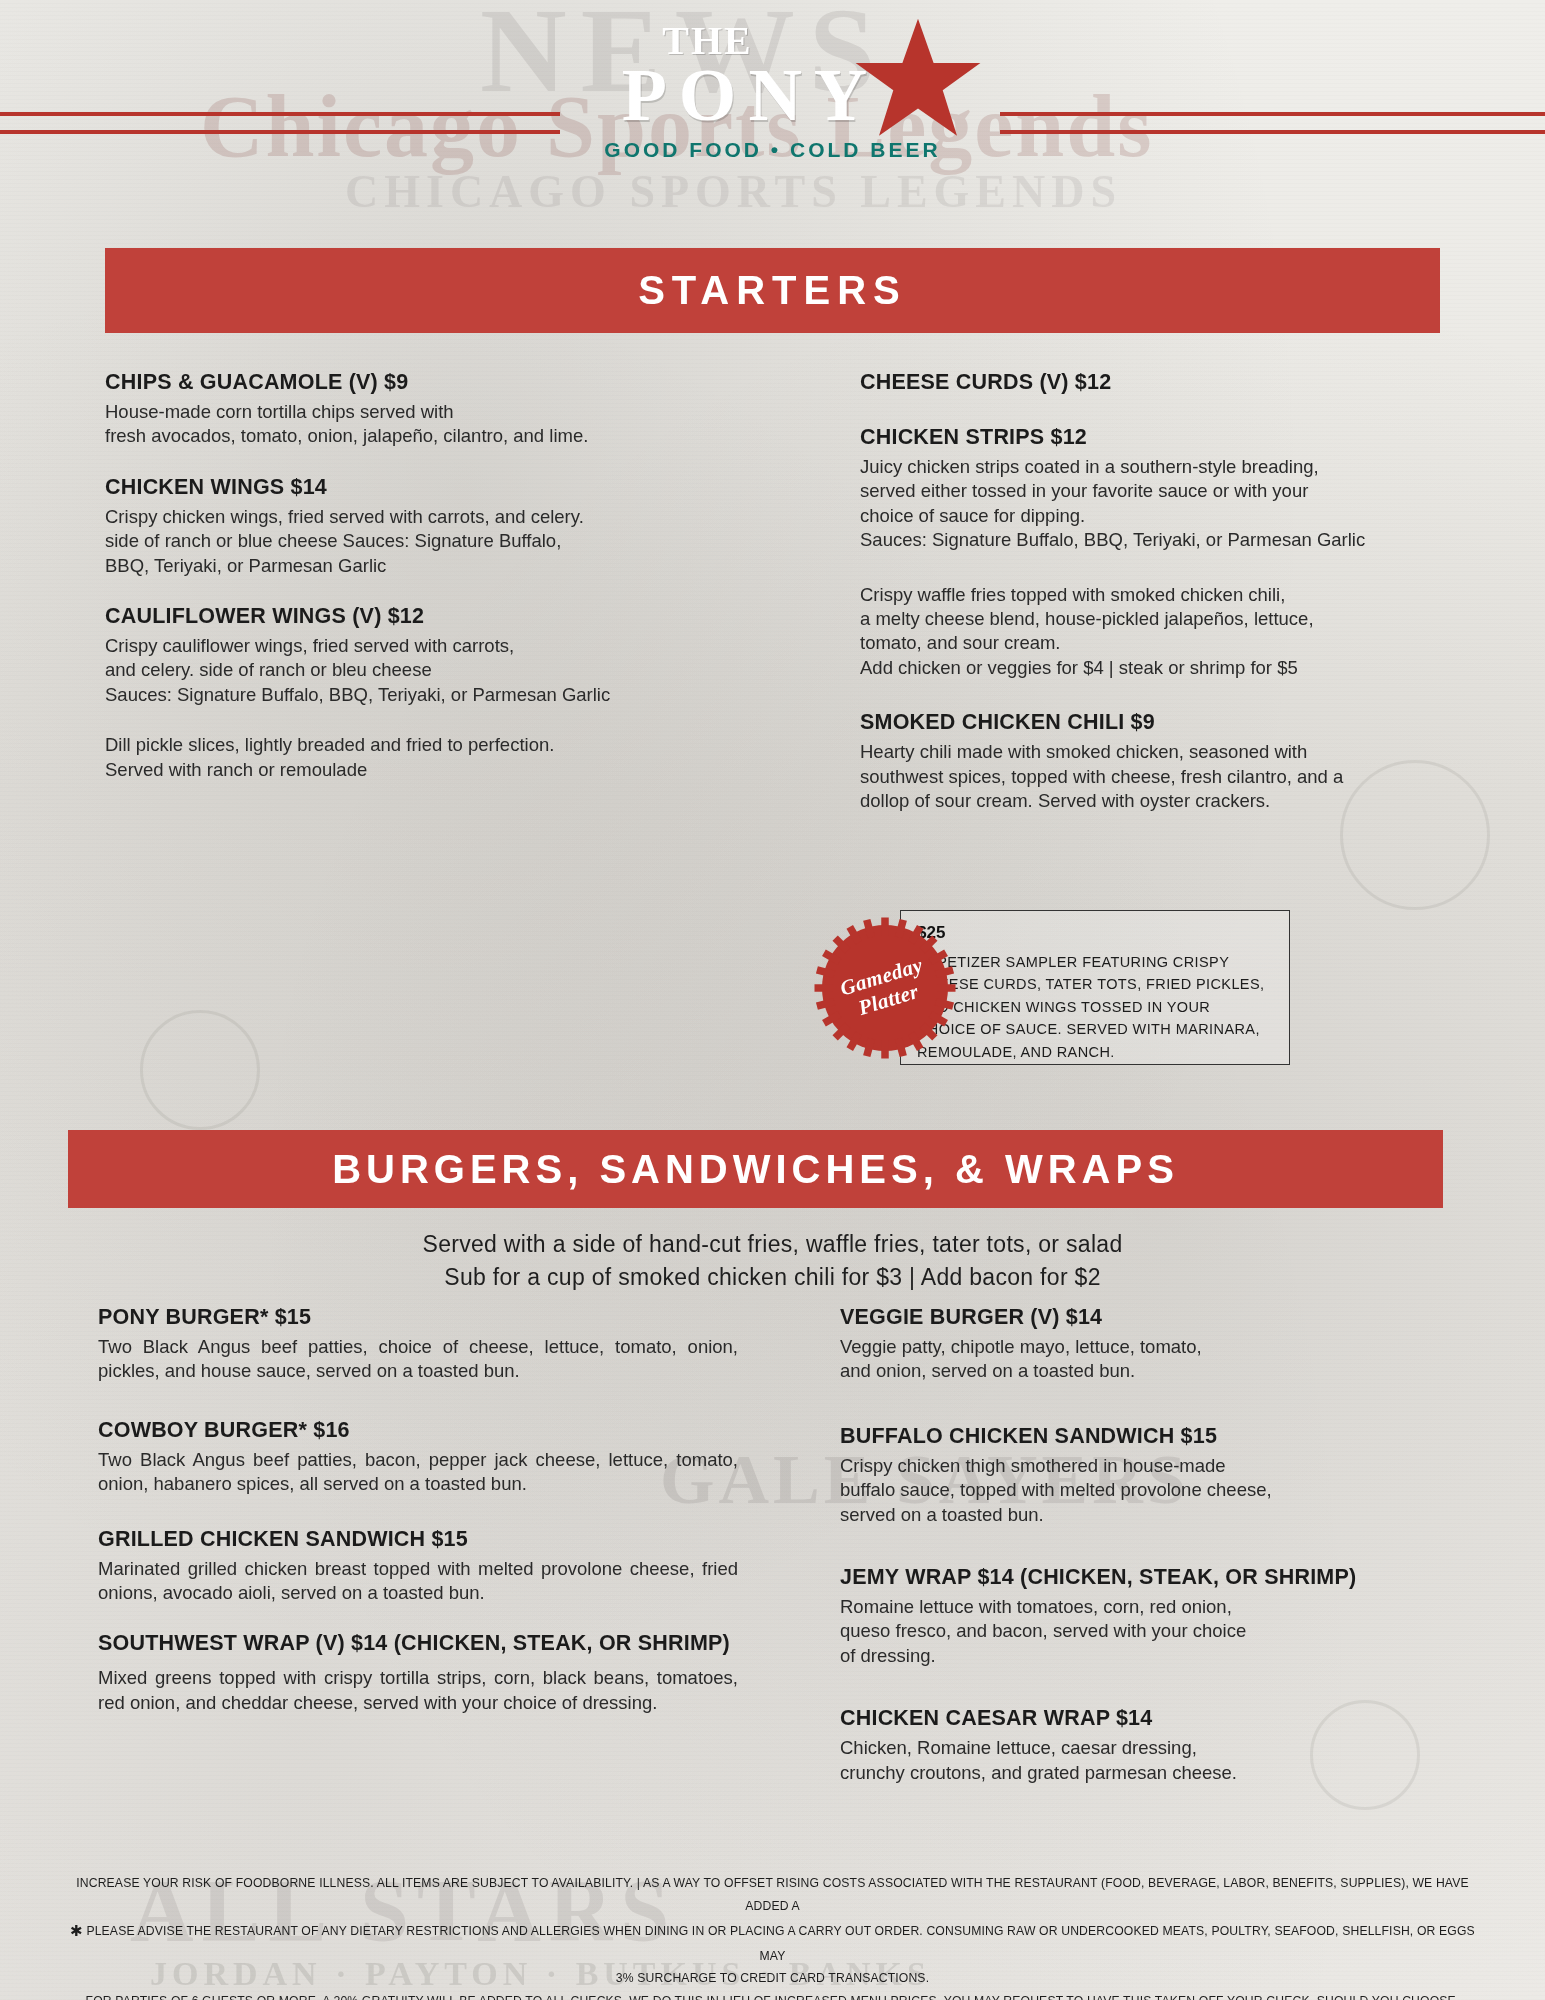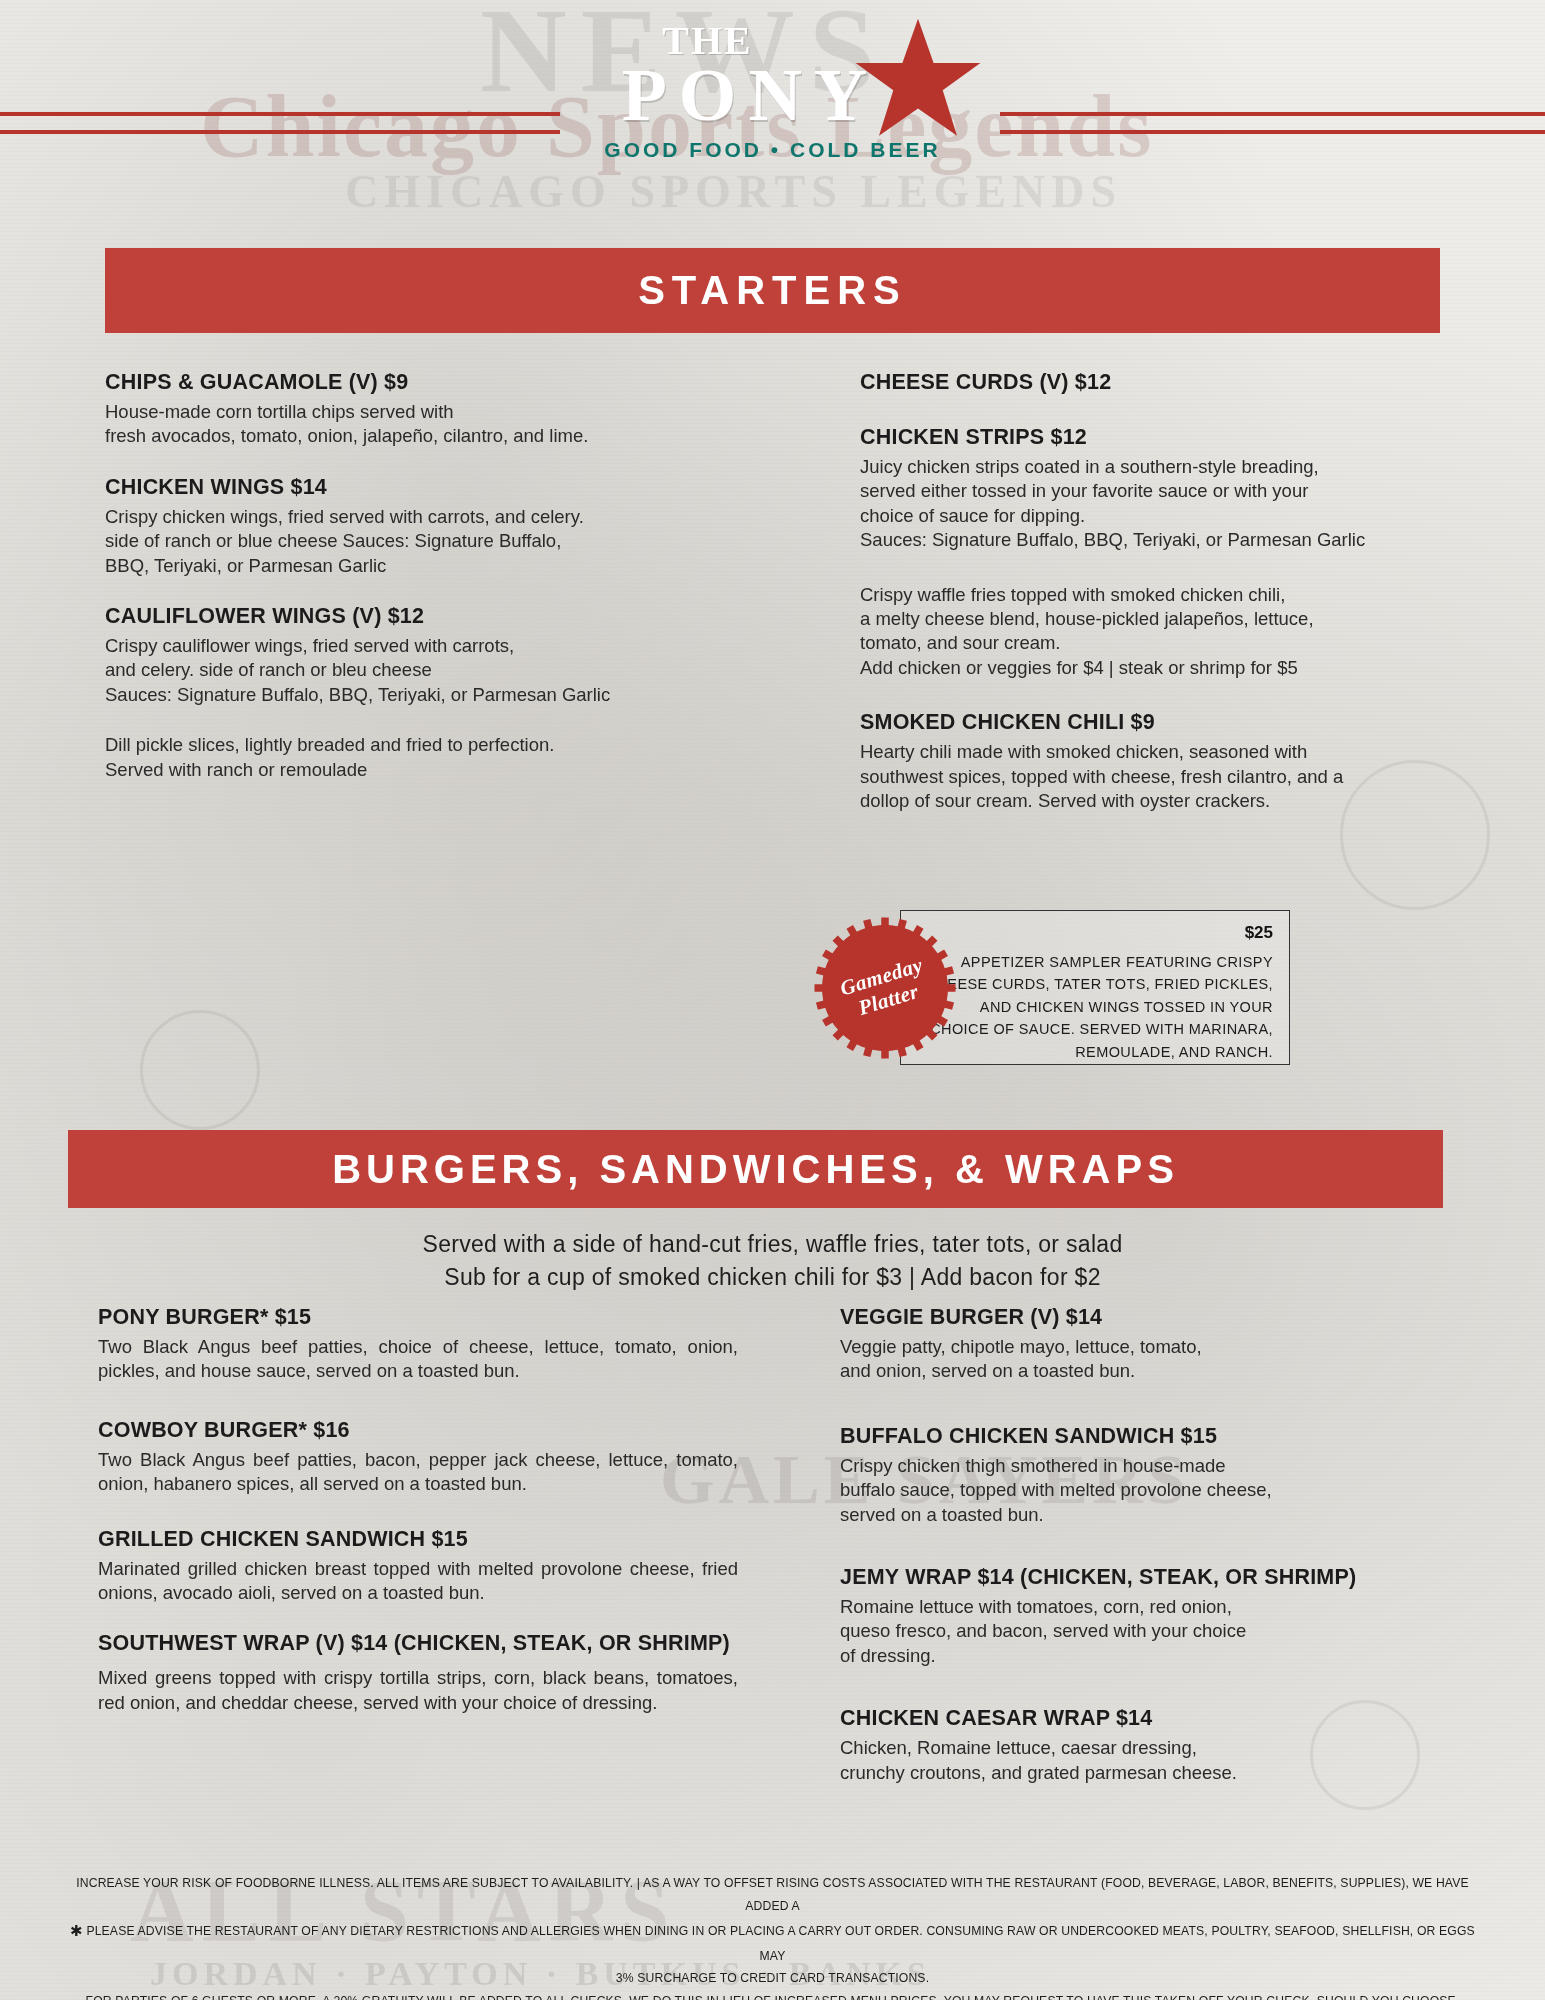--- a/index.html
+++ b/index.html
@@ -111,21 +111,21 @@
     position:absolute; top:1228px; left:0; width:1545px; text-align:center;
     font-size:23px; color:#1e1e1e; line-height:1.45; letter-spacing:0.3px;
     white-space:pre-line;
   }
 
   
   #gameday { position:absolute; top:905px; left:810px; width:480px; height:165px; }
   .gd-box {
     position:absolute; top:5px; left:90px; width:390px; height:155px;
     border:1.5px solid #333; background:rgba(255,255,255,0.22);
-    text-align:right; padding:12px 16px 0;
+    text-align:left; padding:12px 16px 0;
   }
   .gd-price { font-weight:bold; font-size:17px; color:#111; margin-bottom:8px; }
   .gd-text { font-size:14.5px; color:#1c1c1c; line-height:1.55; letter-spacing:0.4px; }
   .gd-badge {
     position:absolute; top:8px; left:0; width:150px; height:150px;
   }
   .gd-badge-label {
     position:absolute; inset:0; display:flex; flex-direction:column;
     align-items:center; justify-content:center;
     transform: rotate(-17deg);

